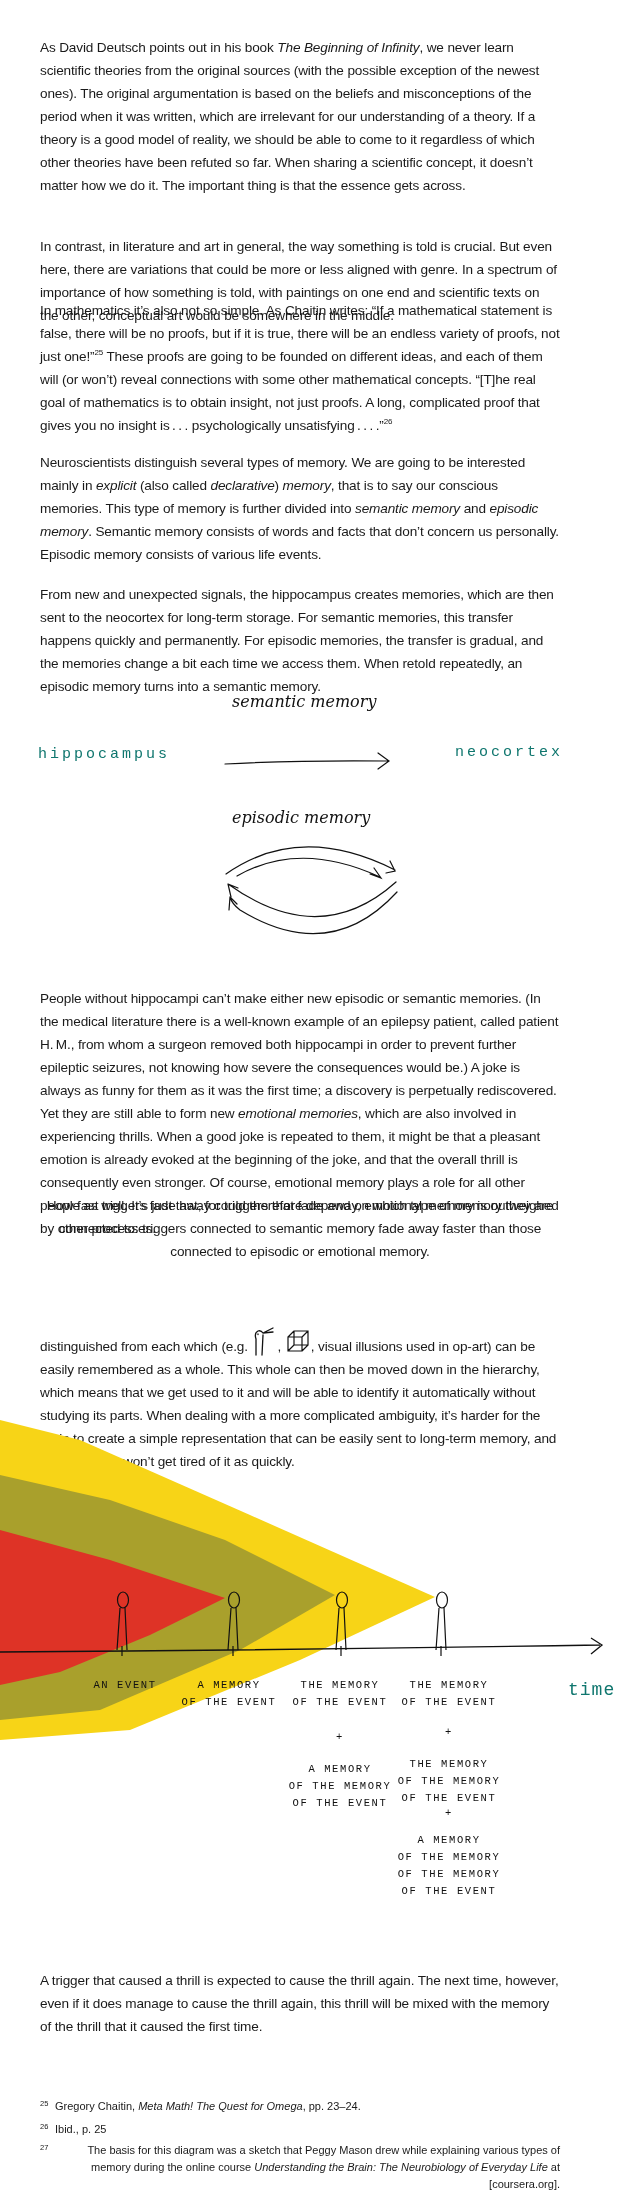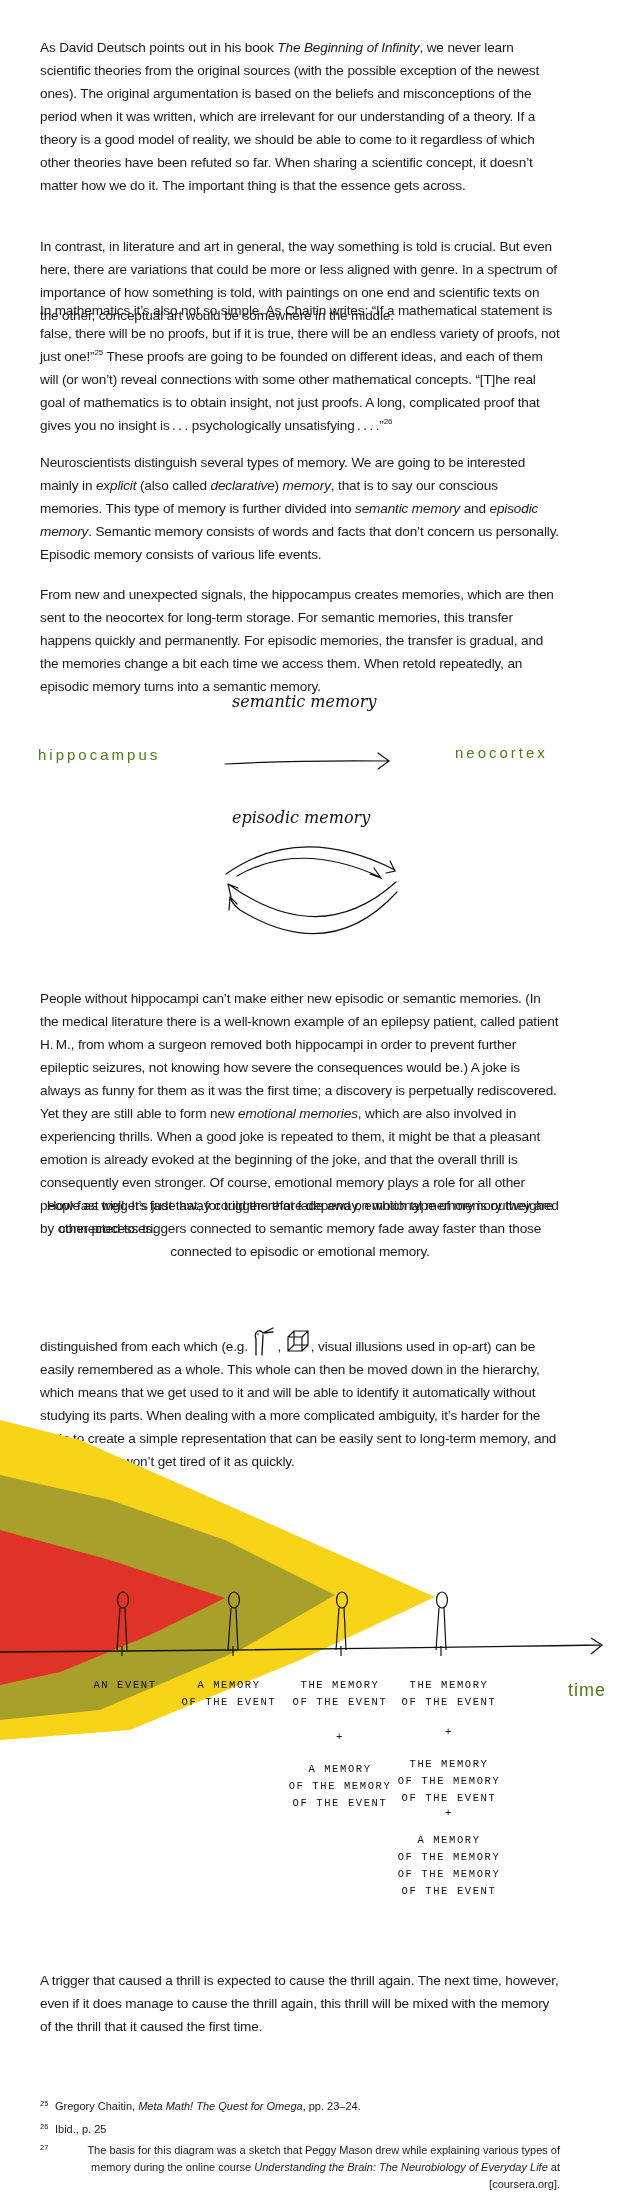--- a/index.html
+++ b/index.html
@@ -2,21 +2,21 @@
 <html><head>
 <meta charset="utf-8">
 <style>
   html, body { margin:0; padding:0; background:#ffffff; }
   body { width:629px; height:2198px; position:relative; overflow:hidden;
          font-family:"Liberation Sans", sans-serif; color:#1a1a1a; }
   .p { position:absolute; left:40px; width:520px; font-size:13.6px; line-height:23px;
        letter-spacing:-0.15px; margin:0; }
   .p i { font-style:italic; }
   sup { font-size:8px; line-height:0; vertical-align:6px; }
-  .hand { font-family:Liberation Sans, sans-serif; position:absolute; color:#4d7c0f; }
+  .hand { font-family:Liberation Mono, monospace; position:absolute; color:#0f766e; }
   .script { font-family:"DejaVu Serif", serif; font-style:italic; position:absolute; color:#111; font-size:16px; }
   .caps { font-family:Liberation Mono, monospace; position:absolute; font-size:10.5px; letter-spacing:1.6px;
           line-height:17px; color:#111; text-align:center; white-space:pre; }
   .fn { position:absolute; left:40px; width:520px; font-size:11px; line-height:17px; margin:0; }
   .fn .num { position:absolute; left:0; top:-3px; font-size:7.5px; }
   .fn .txt { display:block; padding-left:15px; }
   svg { position:absolute; left:0; overflow:visible; }
   .inline-icon { display:inline-block; vertical-align:-6px; width:26px; height:30px; position:relative; }
 </style>
 </head>

